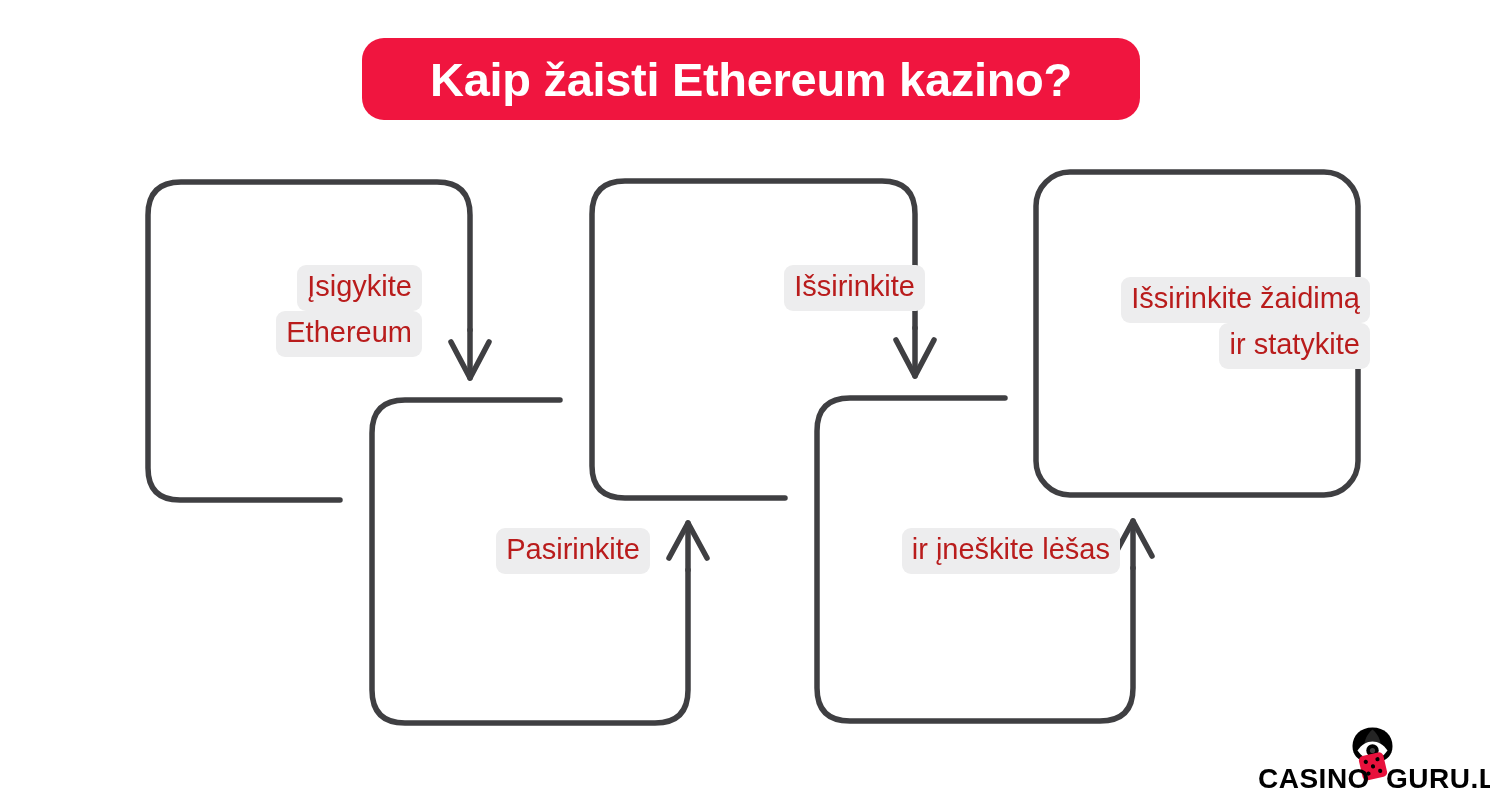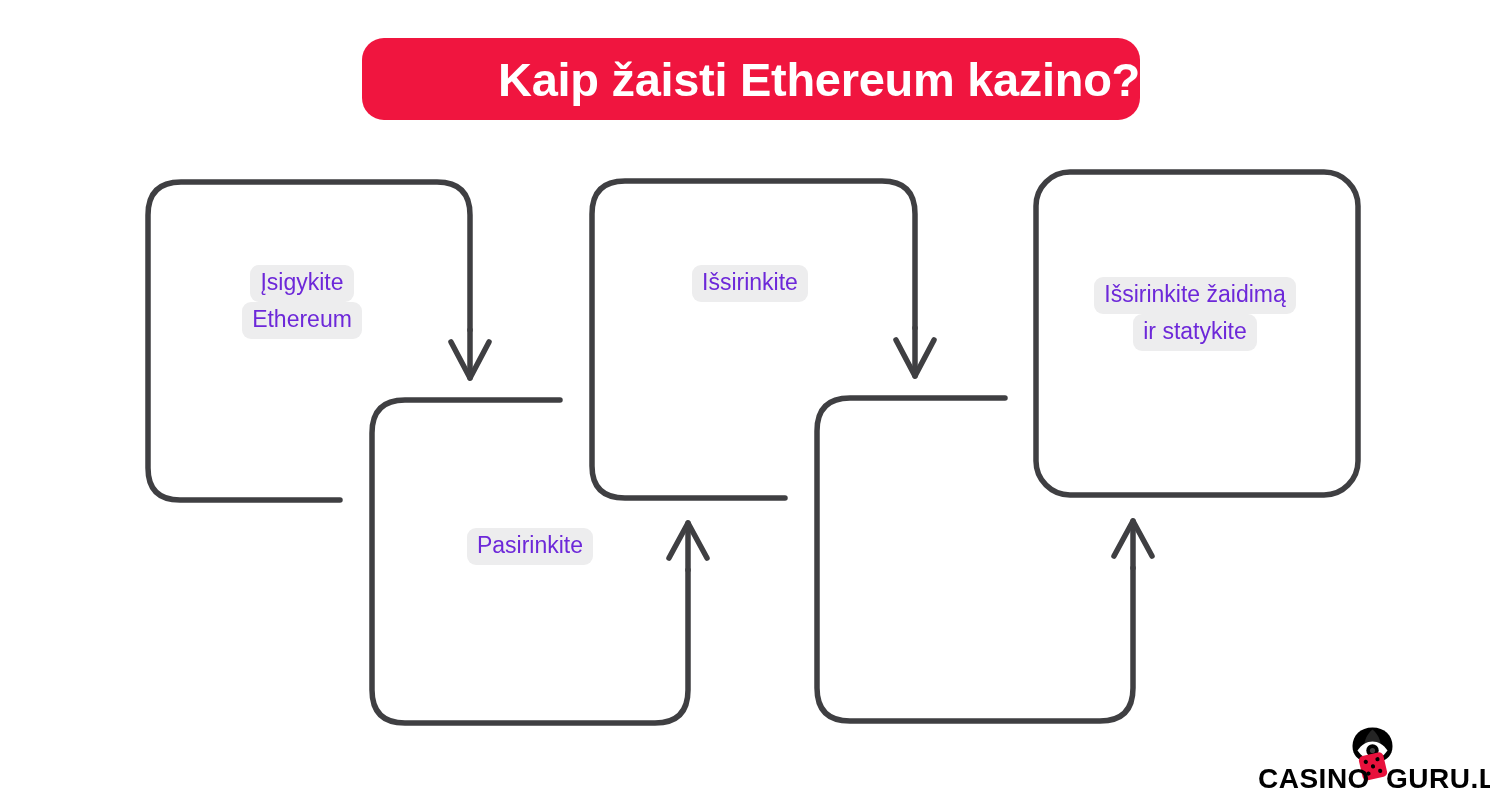--- a/index.html
+++ b/index.html
@@ -18,45 +18,45 @@
 
   
   #title-badge {
     position: absolute;
     left: 362px; top: 38px;
     width: 778px; height: 82px;
     background: #f0153f;
     border-radius: 22px;
     display: flex;
     align-items: center;
-    justify-content: flex-end;
+    justify-content: center;
   }
   #title-text {
     color: #ffffff;
     font-size: 47px;
     font-weight: 700;
     letter-spacing: -0.3px;
     white-space: nowrap;
     line-height: 1;
   }
 
   
   #flow-svg {
     position: absolute;
     left: 0; top: 0;
     width: 1500px; height: 800px;
   }
 
   
   .step-label {
     position: absolute;
-    font-size: 23px;
+    font-size: 29px;
     line-height: 1.44;
-    color: #6d28d9;
-    text-align: center;
+    color: #b91c1c;
+    text-align: right;
     white-space: nowrap;
   }
   .step-label .ln {
     display: inline-block;
     background: #ededee;
     border-radius: 9px;
     padding: 1px 10px 3px 10px;
   }
   .step-label .lnwrap { display: block; }
 
@@ -152,20 +152,21 @@
 
   <div class="step-label" id="label-2">
     <span class="lnwrap"><span class="ln">Pasirinkite</span></span>
   </div>
 
   <div class="step-label" id="label-3">
     <span class="lnwrap"><span class="ln">Išsirinkite</span></span>
   </div>
 
   <div class="step-label" id="label-4">
+    <span class="lnwrap"><span class="ln">ir įneškite lėšas</span></span>
   </div>
 
   <div class="step-label" id="label-5">
     <span class="lnwrap"><span class="ln">Išsirinkite žaidimą</span></span>
     <span class="lnwrap"><span class="ln">ir statykite</span></span>
   </div>
 
   <svg id="logo" viewBox="0 0 232 68" xmlns="http://www.w3.org/2000/svg">
 
     <g transform="translate(93,0)">

